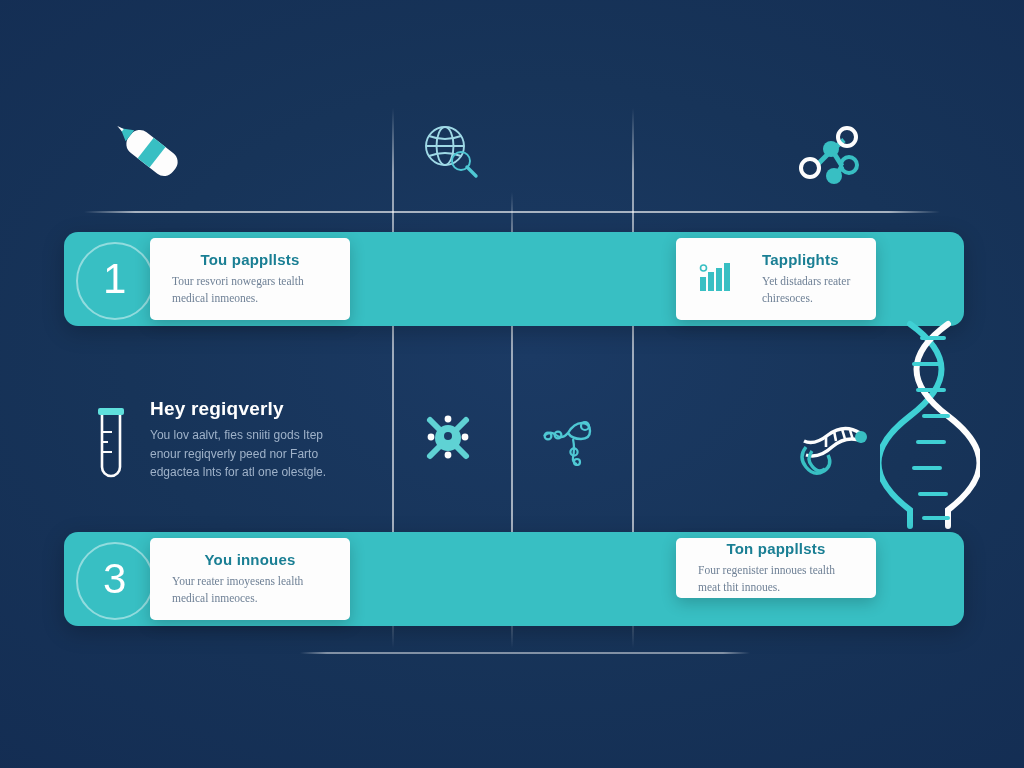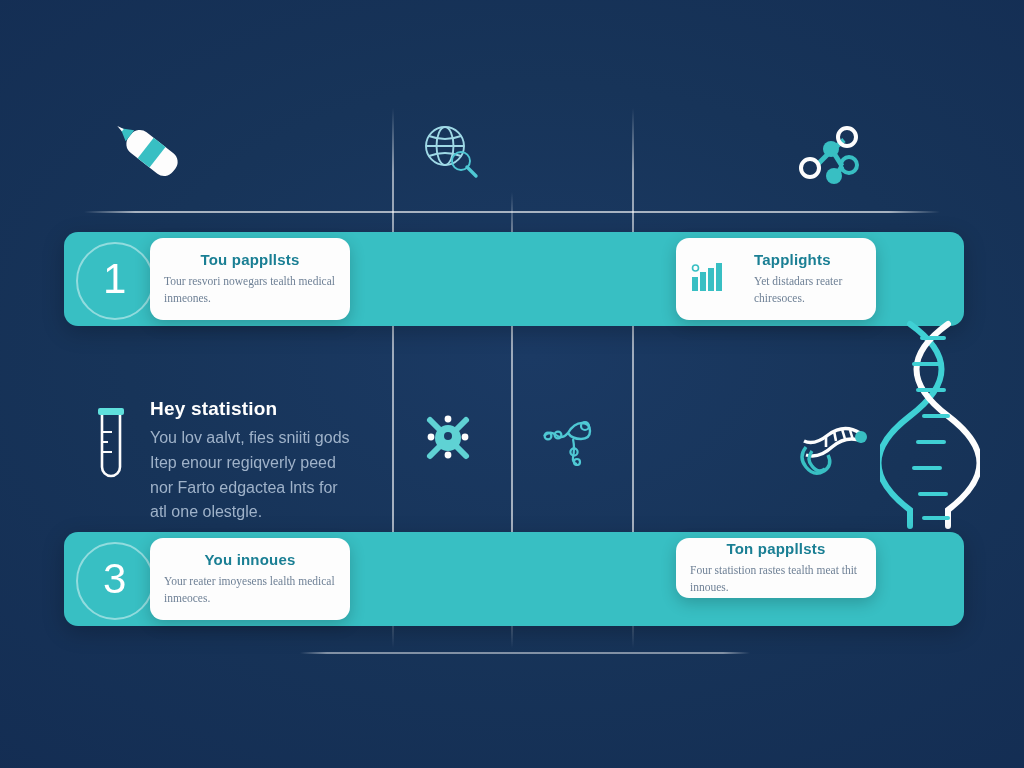--- a/index.html
+++ b/index.html
@@ -58,25 +58,25 @@
     line-height: 70px;
     text-align: center;
     font-weight: 400;
     letter-spacing: 0.5px;
   }
 
   
   .card {
     position: absolute;
     background: #fdfdfd;
-    border-radius: 13px;
+    border-radius: 5px;
     box-shadow: 0 5px 16px rgba(0,0,0,0.20);
     display: flex;
     align-items: center;
-    padding: 0 14px;
+    padding: 0 22px;
     box-sizing: border-box;
   }
   .card-text { flex: 1; }
   .card-title {
     color: #1a7f94;
     font-weight: bold;
     font-size: 15px;
     margin: 0 0 5px 0;
     text-align: center;
     letter-spacing: 0.2px;
@@ -99,21 +99,21 @@
   }
   .mid-title {
     color: #ffffff;
     font-weight: bold;
     font-size: 19px;
     margin: 0 0 6px 0;
     letter-spacing: 0.2px;
   }
   .mid-body {
     color: #9fb2c9;
-    font-size: 16px;
+    font-size: 12px;
     line-height: 1.55;
     margin: 0;
     max-width: 205px;
   }
 
   
   .deco { position: absolute; }
 </style>
 </head>
 <body>
@@ -195,21 +195,21 @@
     <span class="card-icon" style="margin-right:18px; margin-top:4px;">
       <svg width="42" height="84" viewBox="0 0 42 84">
         <rect x="8" y="6" width="26" height="7" rx="2" fill="#5fe0dc"></rect>
         <path d="M12 13 v52 a9 9 0 0 0 18 0 v-52" fill="none" stroke="#fdfdfd" stroke-width="2.6"></path>
         <line x1="12" y1="30" x2="22" y2="30" stroke="#fdfdfd" stroke-width="2"></line>
         <line x1="12" y1="40" x2="18" y2="40" stroke="#fdfdfd" stroke-width="2"></line>
         <line x1="12" y1="50" x2="22" y2="50" stroke="#fdfdfd" stroke-width="2"></line>
       </svg>
     </span>
     <div>
-      <p class="mid-title">Hey statistion</p>
+      <p class="mid-title">Hey regiqverly</p>
       <p class="mid-body">You lov aalvt, fies sniiti gods Itep enour regiqverly peed nor Farto edgactea lnts for atl one olestgle.</p>
     </div>
   </div>
 
   <div class="deco" style="left:420px; top:410px;">
     <svg width="56" height="56" viewBox="0 0 56 56">
       <g stroke="#5fd2d4" stroke-width="6" stroke-linecap="round">
         <line x1="28" y1="28" x2="10" y2="10"></line>
         <line x1="28" y1="28" x2="46" y2="10"></line>
         <line x1="28" y1="28" x2="10" y2="46"></line>
@@ -277,17 +277,17 @@
   <div class="card" style="left:150px; top:538px; width:200px; height:82px;">
     <div class="card-text">
       <p class="card-title">You innoues</p>
       <p class="card-body">Your reater imoyesens lealth medical inmeoces.</p>
     </div>
   </div>
 
   <div class="card" style="left:676px; top:538px; width:200px; height:60px;">
     <div class="card-text">
       <p class="card-title">Ton pappllsts</p>
-      <p class="card-body">Four statistion rastes tealth meat thit innoues.</p>
+      <p class="card-body">Four regenister innoues tealth meat thit innoues.</p>
     </div>
   </div>
 
 </div>
 
 </body></html>

